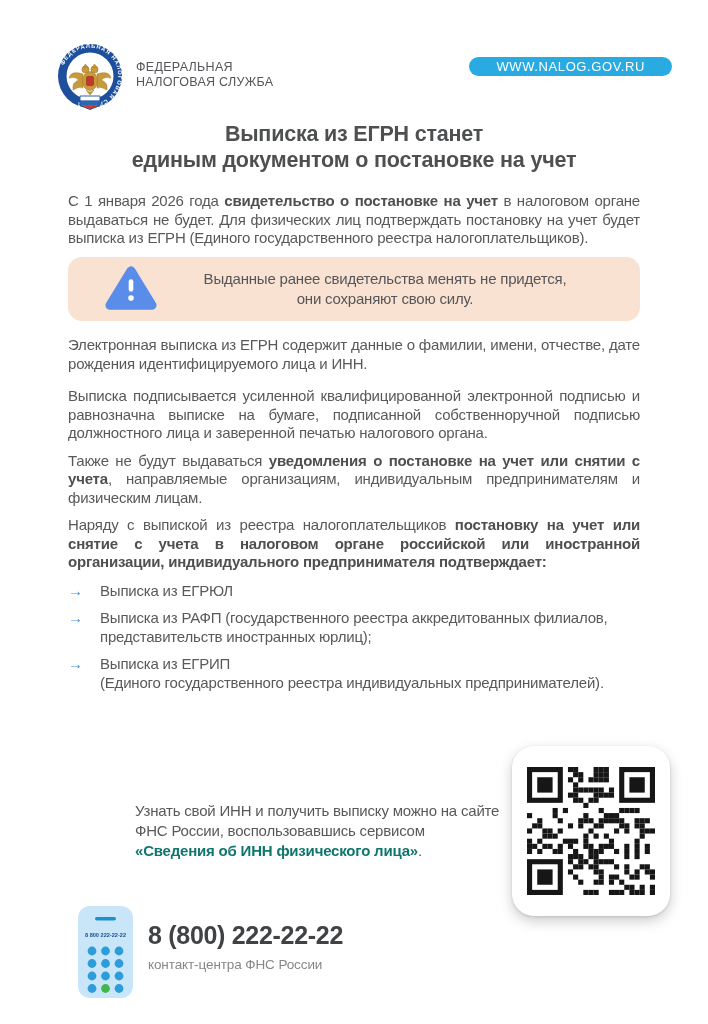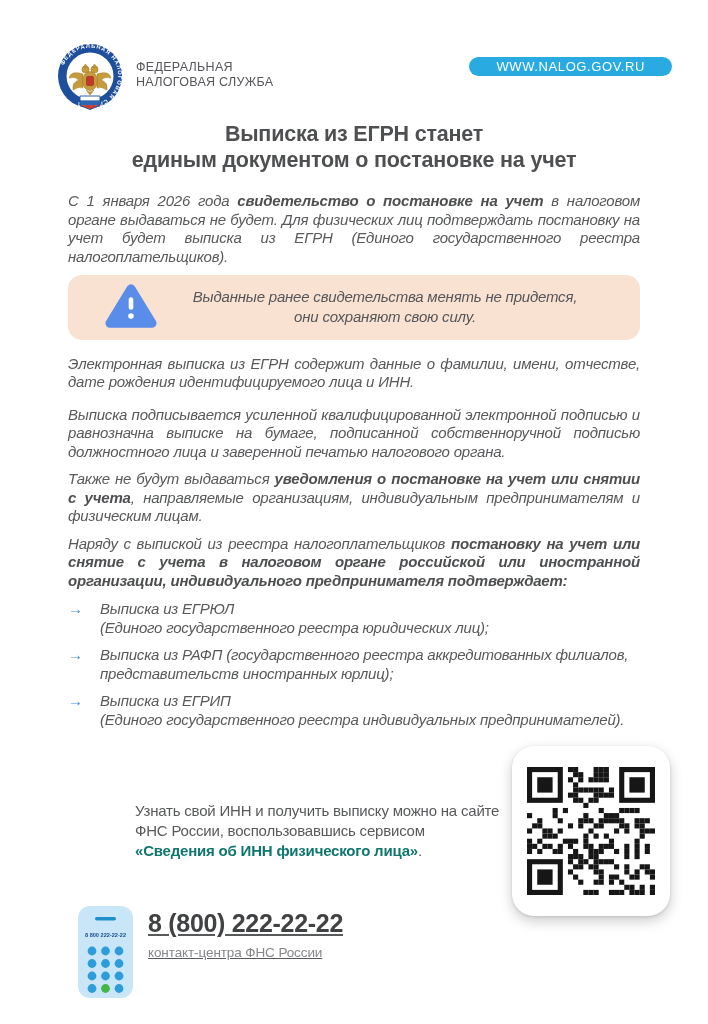--- a/index.html
+++ b/index.html
@@ -28,21 +28,21 @@
     font-size:13px;letter-spacing:.6px;font-weight:400;
     display:flex;align-items:center;
   }
   
   .title{
     margin-top:6px;text-align:center;
     font-size:21.5px;line-height:26px;font-weight:700;
     color:#4E4F51;letter-spacing:-.2px;
   }
   
-  .content{margin:19px 68px 0 68px;font-size:15px;line-height:18.5px;letter-spacing:-.2px;font-style:italic;}
+  .content{margin:19px 68px 0 68px;font-size:15px;line-height:18.5px;letter-spacing:-.2px;}
   .content p{margin:0 0 14px 0;text-align:justify;}
   .content p.tight{margin-bottom:9px;}
   .content b{color:#4E4F51;}
   .notice{
     background:#F9E2D1;border-radius:14px;
     display:flex;align-items:center;
     min-height:64px;margin:0 0 15px 0;padding:6px 28px;
     box-sizing:border-box;
   }
   .notice-icon{flex:0 0 auto;margin:0 0 0 8px;}
@@ -66,21 +66,21 @@
   .qr-text b{color:#0f766e;}
   .qr-card{
     margin-left:auto;background:#fff;border-radius:22px;
     width:158px;height:170px;
     box-shadow:0 5px 14px rgba(0,0,0,.20), 0 1px 3px rgba(0,0,0,.12);
     display:flex;align-items:center;justify-content:center;
   }
   
   .footer{position:absolute;top:906px;left:78px;display:flex;}
   .phone-icon{width:55px;height:92px;flex:0 0 auto;}
-  .footer-text{margin-left:15px;margin-top:2px;text-decoration:underline;}
+  .footer-text{margin-left:15px;margin-top:14px;}
   .phone-number{
     font-size:25px;font-weight:700;color:#414244;letter-spacing:-.3px;line-height:30px;
   }
   .phone-caption{
     margin-top:6px;font-size:13.5px;line-height:18px;color:#85878A;letter-spacing:-.1px;
   }
 </style>
 </head>
 <body>
 
@@ -155,21 +155,20 @@
 
     <p class="tight"><span>Также не будут выдаваться </span><b>уведомления о постановке на учет или снятии с учета</b><span>, направляемые организациям, индивидуальным предпринимателям и физическим лицам.</span></p>
 
     <p class="tight"><span>Наряду с выпиской из реестра налогоплательщиков </span><b>постановку на учет или снятие с учета в налоговом органе российской или иностранной организации, индивидуального предпринимателя подтверждает:</b></p>
 
     <div class="arrow-list">
       <div class="arrow-item">
         <span class="arrow-glyph">→</span>
         <span class="arrow-body">
           <div>Выписка из ЕГРЮЛ</div>
-          <div>(Единого государственного реестра юридических лиц);</div>
         </span>
       </div>
       <div class="arrow-item">
         <span class="arrow-glyph">→</span>
         <span class="arrow-body">
           <div>Выписка из РАФП (государственного реестра аккредитованных филиалов, представительств иностранных юрлиц);</div>
           <div></div>
         </span>
       </div>
       <div class="arrow-item">

